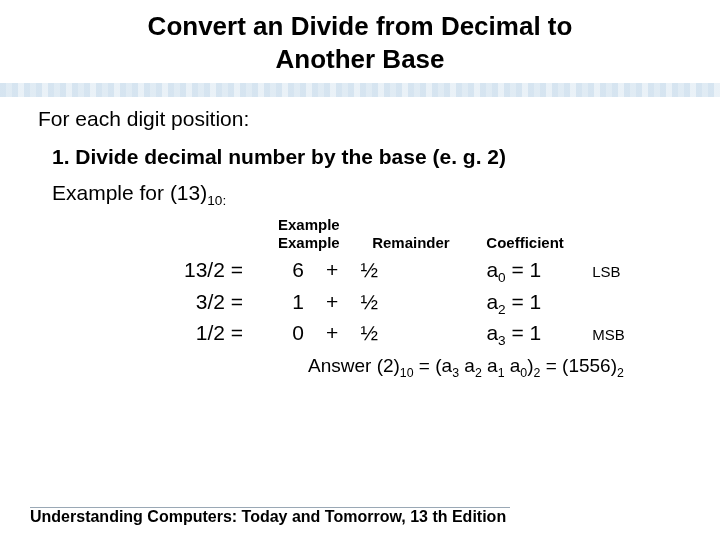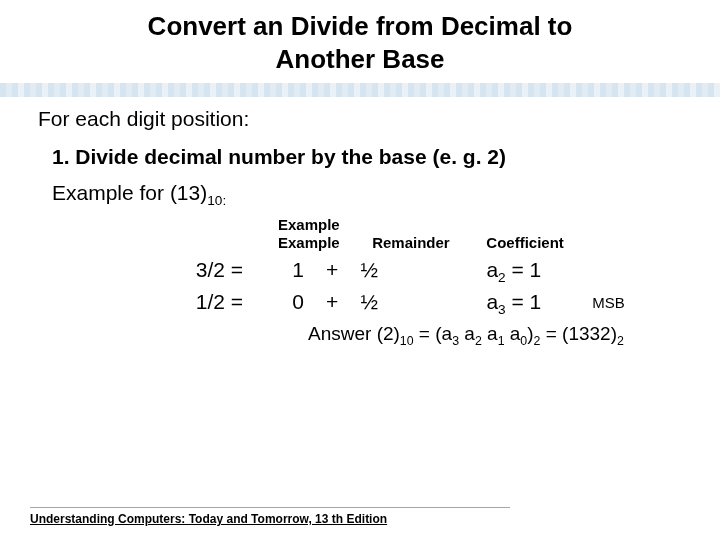--- a/index.html
+++ b/index.html
@@ -76,23 +76,22 @@
   sub { font-size: 0.65em; vertical-align: sub; }
   .answer {
     font-size: 19px;
     margin-left: 150px;
     margin-top: 2px;
   }
   .footer {
     position: absolute;
     left: 30px;
     bottom: 14px;
-    font-size: 12px;
+    font-size: 16px;
     font-weight: bold;
-    text-decoration: underline;
   }
   .footer-line {
     position: absolute;
     left: 30px;
     bottom: 32px;
     height: 1px;
     width: 480px;
     background: #9aa8b5;
   }
 </style>
@@ -119,36 +118,44 @@
     <span class="h-iq">
       <span>Example</span><br>
       <span>Example</span>
     </span>
     <span class="h-rem">Remainder</span>
     <span class="h-coef">Coefficient</span>
   </div>
 
   <div class="tbl">
     <div class="row">
+      <span class="c-div">13/2 =</span>
+      <span class="c-q">6</span>
+      <span class="c-plus">+</span>
+      <span class="c-r">½</span>
+      <span class="c-coef"><span>a</span><sub>0</sub><span> = 1</span></span>
+      <span class="bitlabel">LSB</span>
+    </div>
+    <div class="row">
       <span class="c-div">3/2 =</span>
       <span class="c-q">1</span>
       <span class="c-plus">+</span>
       <span class="c-r">½</span>
       <span class="c-coef"><span>a</span><sub>2</sub><span> = 1</span></span>
       <span class="bitlabel"></span>
     </div>
     <div class="row">
       <span class="c-div">1/2 =</span>
       <span class="c-q">0</span>
       <span class="c-plus">+</span>
       <span class="c-r">½</span>
       <span class="c-coef"><span>a</span><sub>3</sub><span> = 1</span></span>
       <span class="bitlabel">MSB</span>
     </div>
 
     <div class="answer">
-      <span>Answer (2)</span><sub>10</sub><span> = (a</span><sub>3</sub><span> a</span><sub>2</sub><span> a</span><sub>1</sub><span> a</span><sub>0</sub><span>)</span><sub>2</sub><span> = (1332)</span><sub>2</sub>
+      <span>Answer (2)</span><sub>10</sub><span> = (a</span><sub>3</sub><span> a</span><sub>2</sub><span> a</span><sub>1</sub><span> a</span><sub>0</sub><span>)</span><sub>2</sub><span> = (1556)</span><sub>2</sub>
     </div>
   </div>
 </div>
 
 <div class="footer-line"></div>
 <div class="footer">Understanding Computers: Today and Tomorrow, 13 th Edition</div>
 
 </body></html>

